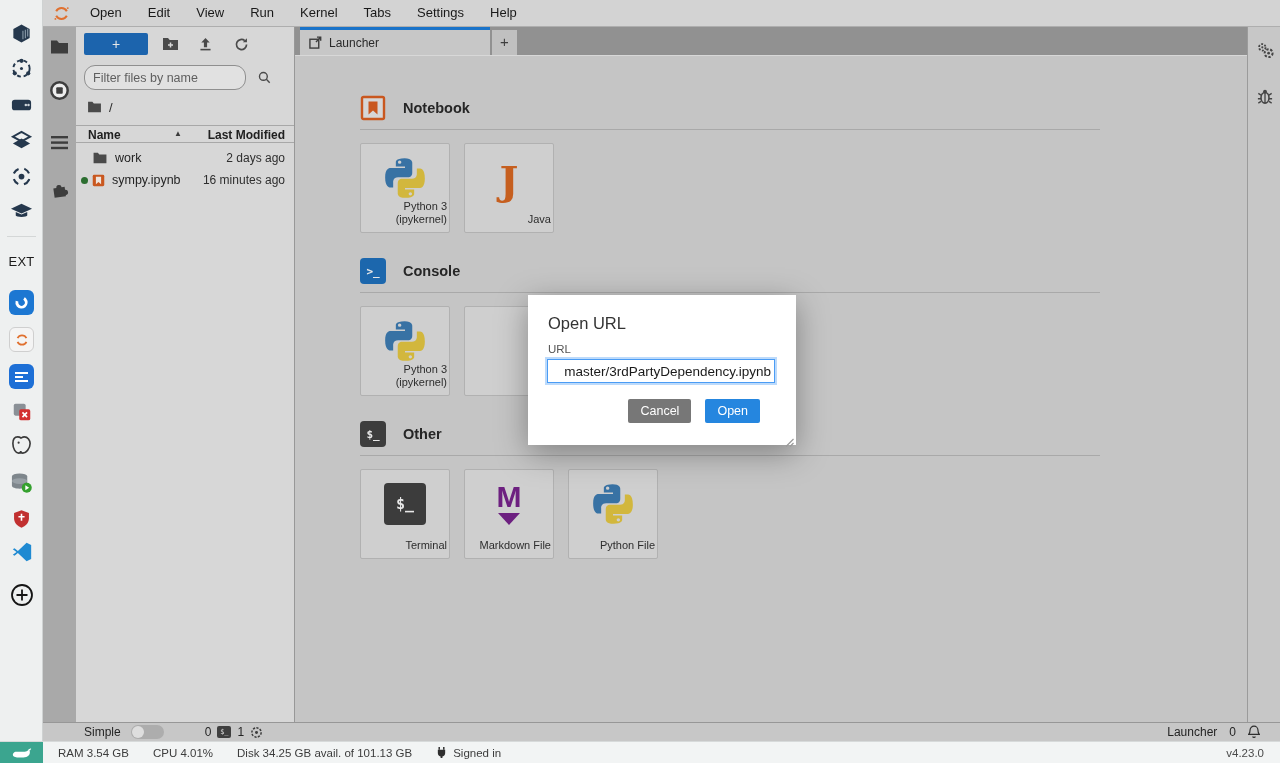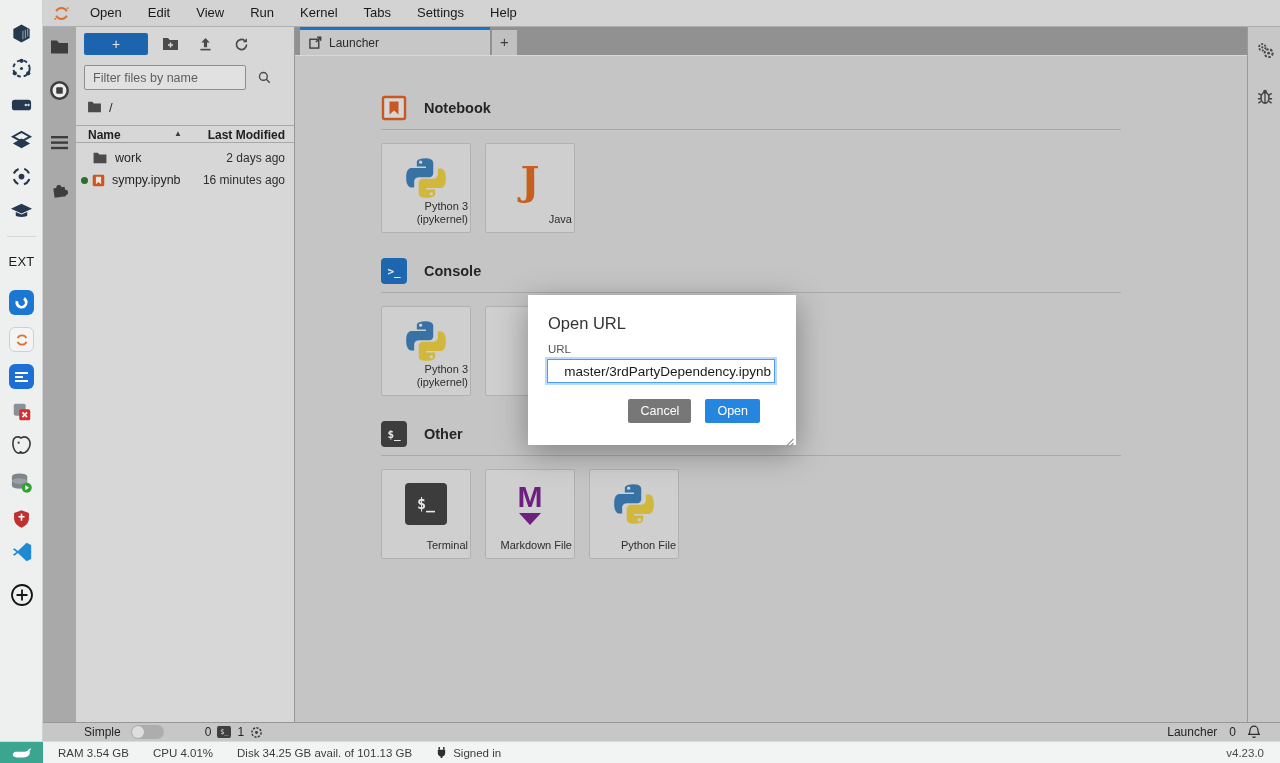--- a/index.html
+++ b/index.html
@@ -27,41 +27,41 @@
   .menubar { position:absolute; top:0; left:0; right:0; height:27px; background:#d3d3d3; border-bottom:1px solid #aeaeae; display:flex; align-items:center; padding-left:9px; }
   .menu-item { padding:0 13px; font-size:13px; color:#191919; line-height:26px; }
   .jlogo { margin-right:6px; display:flex; align-items:center; }
   
   .activitybar { position:absolute; left:0; top:27px; width:33px; bottom:19px; background:#a9a9a9; }
   .act-ico { position:absolute; left:5px; width:23px; height:23px; display:flex; align-items:center; justify-content:center; }
   
   .filebrowser { position:absolute; left:33px; top:27px; width:219px; bottom:19px; background:#d7d7d7; border-right:1px solid #989898; font-size:12.5px; color:#242424; }
   .new-launcher-btn { position:absolute; left:8px; top:6px; width:64px; height:22px; background:#1c64ad; border:none; border-radius:2px; color:#e8e8e8; font-size:14px; line-height:21px; text-align:center; }
   .fb-tool { position:absolute; top:6px; width:22px; height:22px; display:flex; align-items:center; justify-content:center; }
-  .fb-filter { position:absolute; left:8px; top:38px; width:162px; height:25px; background:#e1e1e1; border:1px solid #8f8f8f; border-radius:2px; display:flex; align-items:center; }
+  .fb-filter { position:absolute; left:8px; top:38px; width:162px; height:25px; background:#e1e1e1; border:1px solid #8f8f8f; border-radius:11px; display:flex; align-items:center; }
   .fb-filter input { flex:1; border:none; background:transparent; outline:none; font-size:12.5px; color:#333; padding:0 4px 0 8px; font-family:"Liberation Sans",sans-serif; }
   .fb-filter input::placeholder { color:#5f5f5f; opacity:1; }
   .fb-filter .mag { margin-right:7px; flex:none; display:flex; }
   .fb-breadcrumb { position:absolute; left:11px; top:72px; height:16px; display:flex; align-items:center; gap:7px; font-size:13px; color:#2a2a2a; }
   .fb-listheader { position:absolute; left:0; right:0; top:98px; height:18px; border-top:1px solid #a8a8a8; border-bottom:1px solid #a8a8a8; font-size:12px; font-weight:bold; color:#212121; }
   .fb-col-name { position:absolute; left:12px; top:2px; }
   .fb-sort-caret { position:absolute; left:98px; top:3px; font-size:8px; color:#3a3a3a; }
   .fb-col-mod { position:absolute; right:9px; top:2px; }
   .fb-row { position:absolute; left:0; right:0; height:22px; display:flex; align-items:center; }
   .fb-row .r-ico { margin-left:16px; display:flex; flex:none; }
   .fb-row .r-dot { position:absolute; left:5px; width:7px; height:7px; border-radius:50%; background:#2c6e30; }
   .fb-row .r-name { margin-left:7px; }
   .fb-row .r-mod { margin-left:auto; margin-right:9px; font-size:12px; color:#2e2e2e; }
   
   .dock { position:absolute; left:252px; top:27px; right:33px; bottom:19px; background:#919191; }
   .tabbar { position:relative; height:28px; }
   .tab-active { position:absolute; left:5px; top:0; width:190px; height:28px; background:#c7c7c7; border-top:3px solid #1a73c9; display:flex; align-items:center; gap:7px; padding:0 9px; font-size:12px; color:#2a2a2a; }
   .tab-plus { position:absolute; left:197px; top:3px; width:25px; height:25px; background:#c0c0c0; color:#3e3e3e; font-size:15px; text-align:center; line-height:24px; }
   .dock-content { position:absolute; top:28px; left:0; right:0; bottom:0; background:#c5c5c5; border-top:1px solid #d8d8d8; overflow:hidden; }
-  .launcher-body { padding:39px 0 0 86px; }
+  .launcher-body { padding:39px 0 0 65px; }
   .lsec-head { display:flex; align-items:center; gap:17px; height:26px; margin-top:25px; }
   .lsec-head.first { margin-top:0; }
   .lsec-title { font-size:14.5px; font-weight:bold; color:#262626; }
   .lsec-rule { width:740px; border-bottom:1px solid #a9a9a9; margin-top:8px; }
   .card-row { display:flex; gap:14px; margin-top:13px; }
   .lcard { width:90px; height:90px; background:#cfcfcf; border:1px solid #b1b1b1; border-radius:2px; position:relative; display:flex; justify-content:center; }
   .lcard .c-ico { margin-top:13px; display:flex; align-items:flex-start; justify-content:center; }
   .lcard .c-label { position:absolute; bottom:6px; left:2px; right:2px; text-align:right; font-size:11px; line-height:13px; color:#2d2d2d; }
   .sq-ico { border-radius:4px; color:#e8e8e8; font-family:"DejaVu Sans Mono", monospace; font-weight:bold; display:flex; align-items:center; justify-content:center; }
   .java-glyph { font-family:"DejaVu Serif", serif; font-weight:bold; font-size:40px; color:#c65f1f; line-height:48px; }

